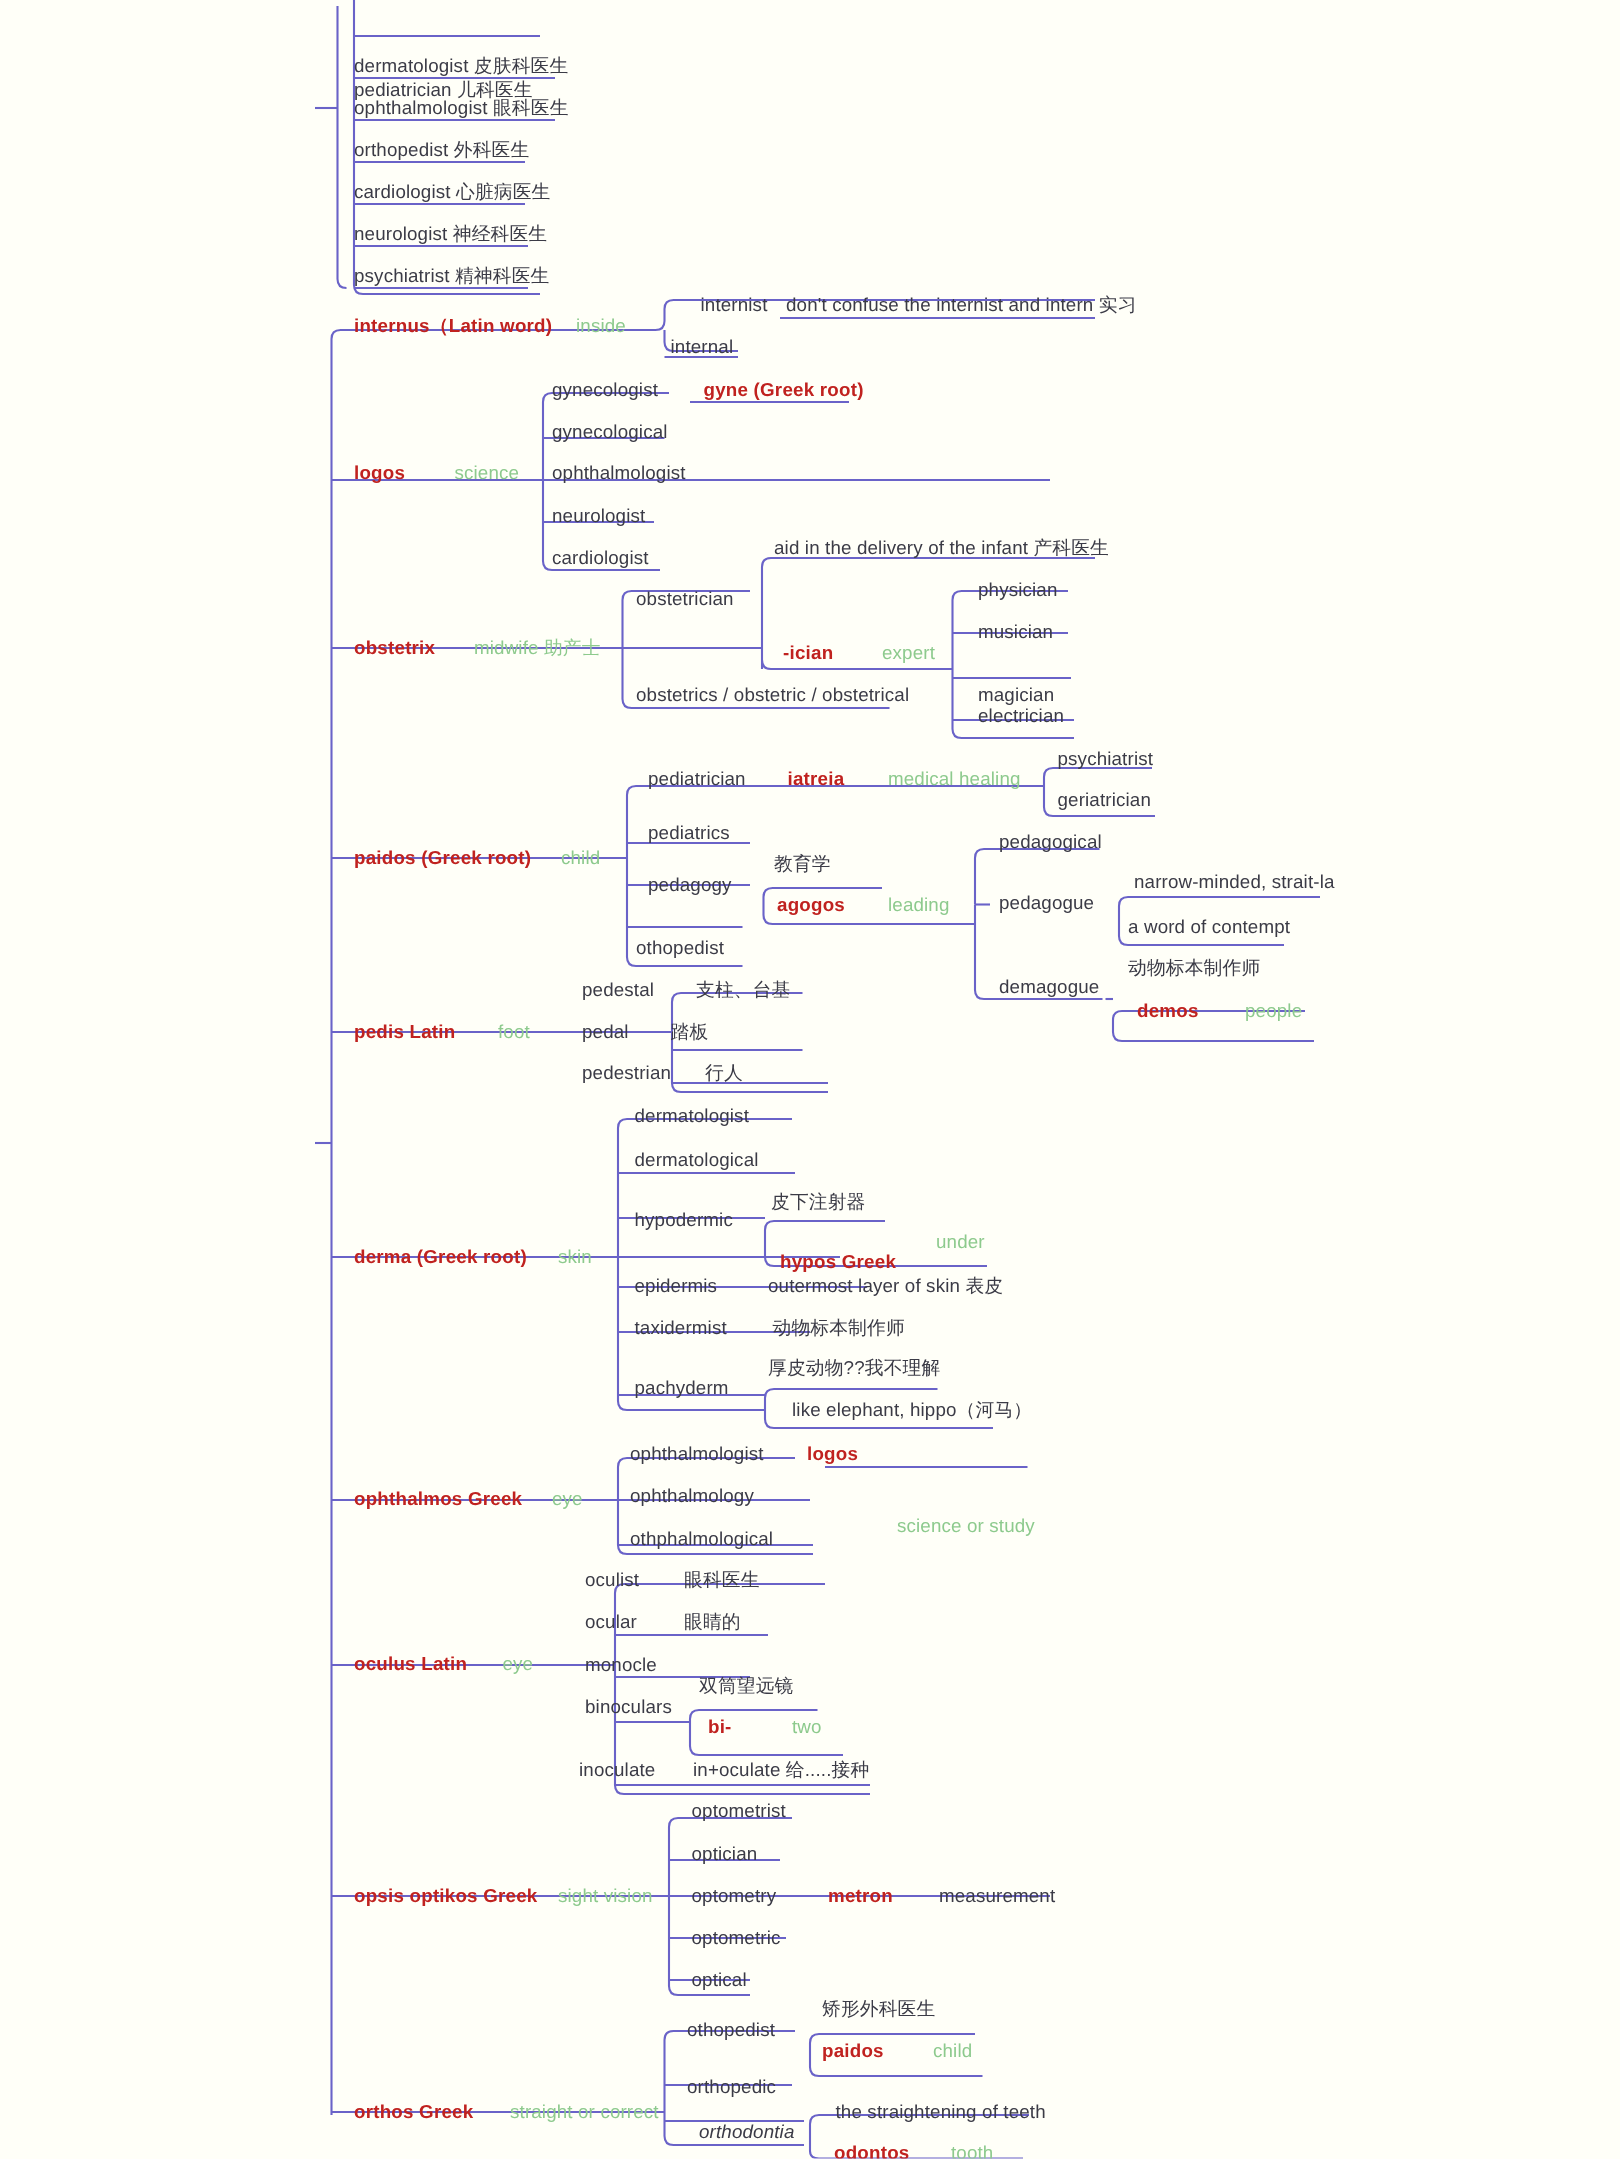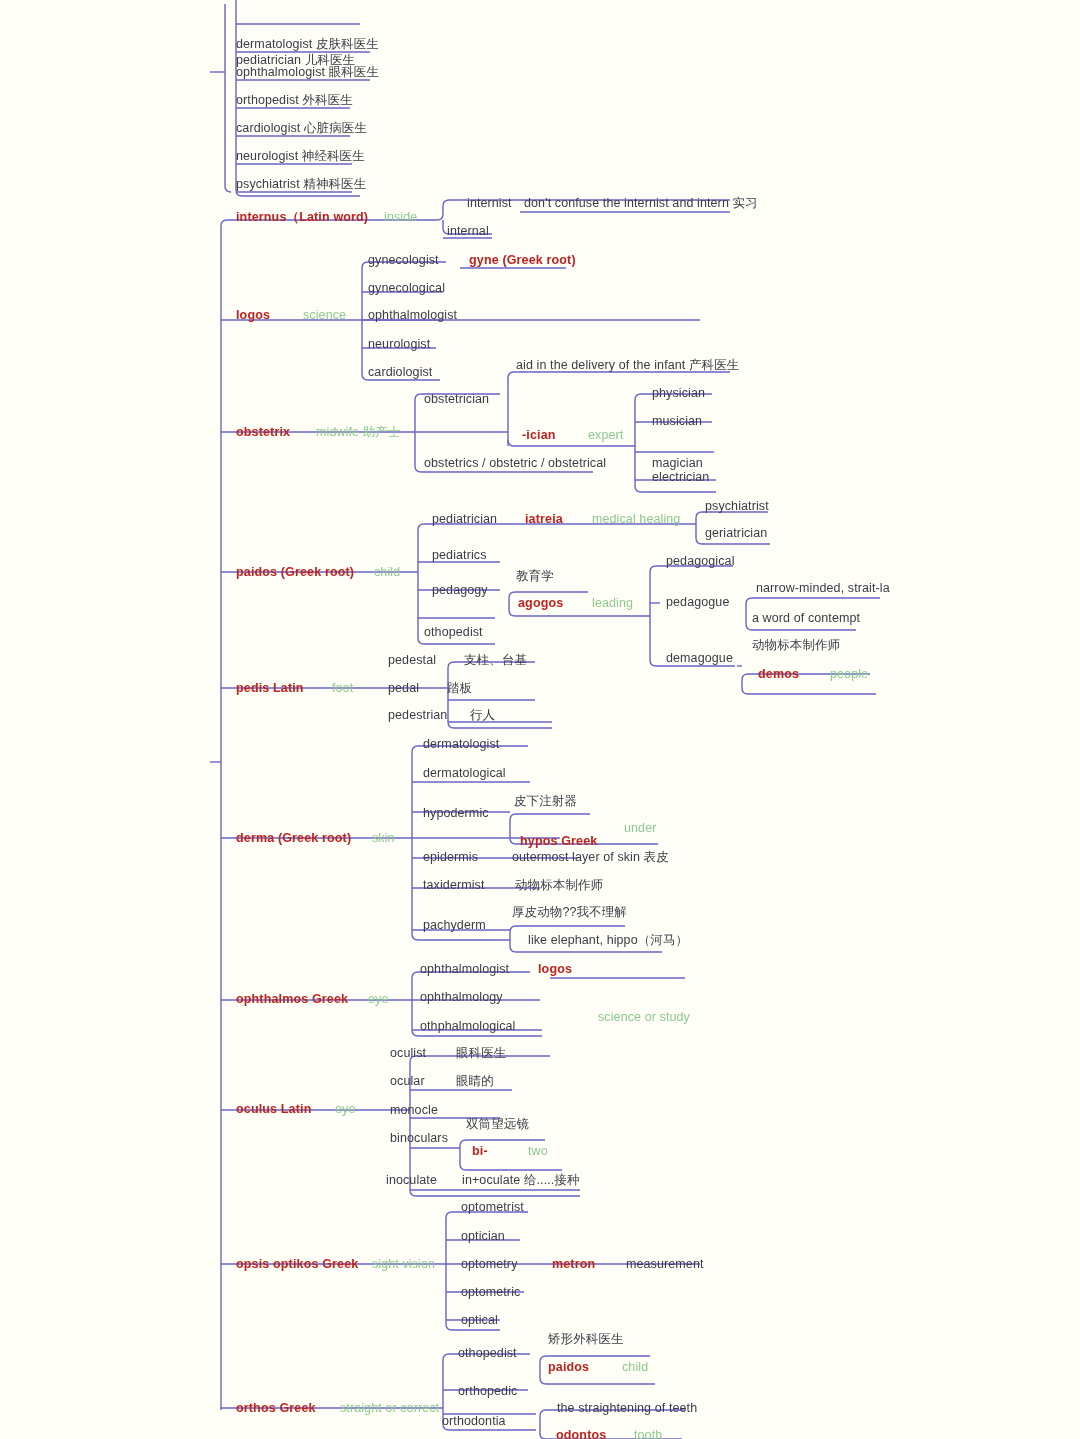--- a/index.html
+++ b/index.html
@@ -271,18 +271,18 @@
 <div class="node" style="left:461px;top:1285px;"><span>optometric</span></div>
 <div class="node" style="left:461px;top:1313px;"><span>optical</span></div>
 
 <div class="node root" style="left:236px;top:1401px;"><span>orthos Greek</span></div>
 <div class="node gloss" style="left:340px;top:1401px;text-align:center;"><span>straight or correct</span></div>
 <div class="node" style="left:458px;top:1346px;"><span>othopedist</span></div>
 <div class="node" style="left:548px;top:1332px;"><span>矫形外科医生</span></div>
 <div class="node root" style="left:548px;top:1360px;"><span>paidos</span></div>
 <div class="node gloss" style="left:622px;top:1360px;"><span>child</span></div>
 <div class="node" style="left:458px;top:1384px;"><span>orthopedic</span></div>
-<div class="node" style="left:442px;top:1414px;"><span>orthodontia</span></div>
+<div class="node" style="left:466px;top:1414px;font-style:italic;"><span>orthodontia</span></div>
 <div class="node" style="left:557px;top:1401px;"><span>the straightening of teeth</span></div>
 <div class="node root" style="left:556px;top:1428px;"><span>odontos</span></div>
 <div class="node gloss" style="left:634px;top:1428px;"><span>tooth</span></div>
 
 </div>
 
 </body></html>

